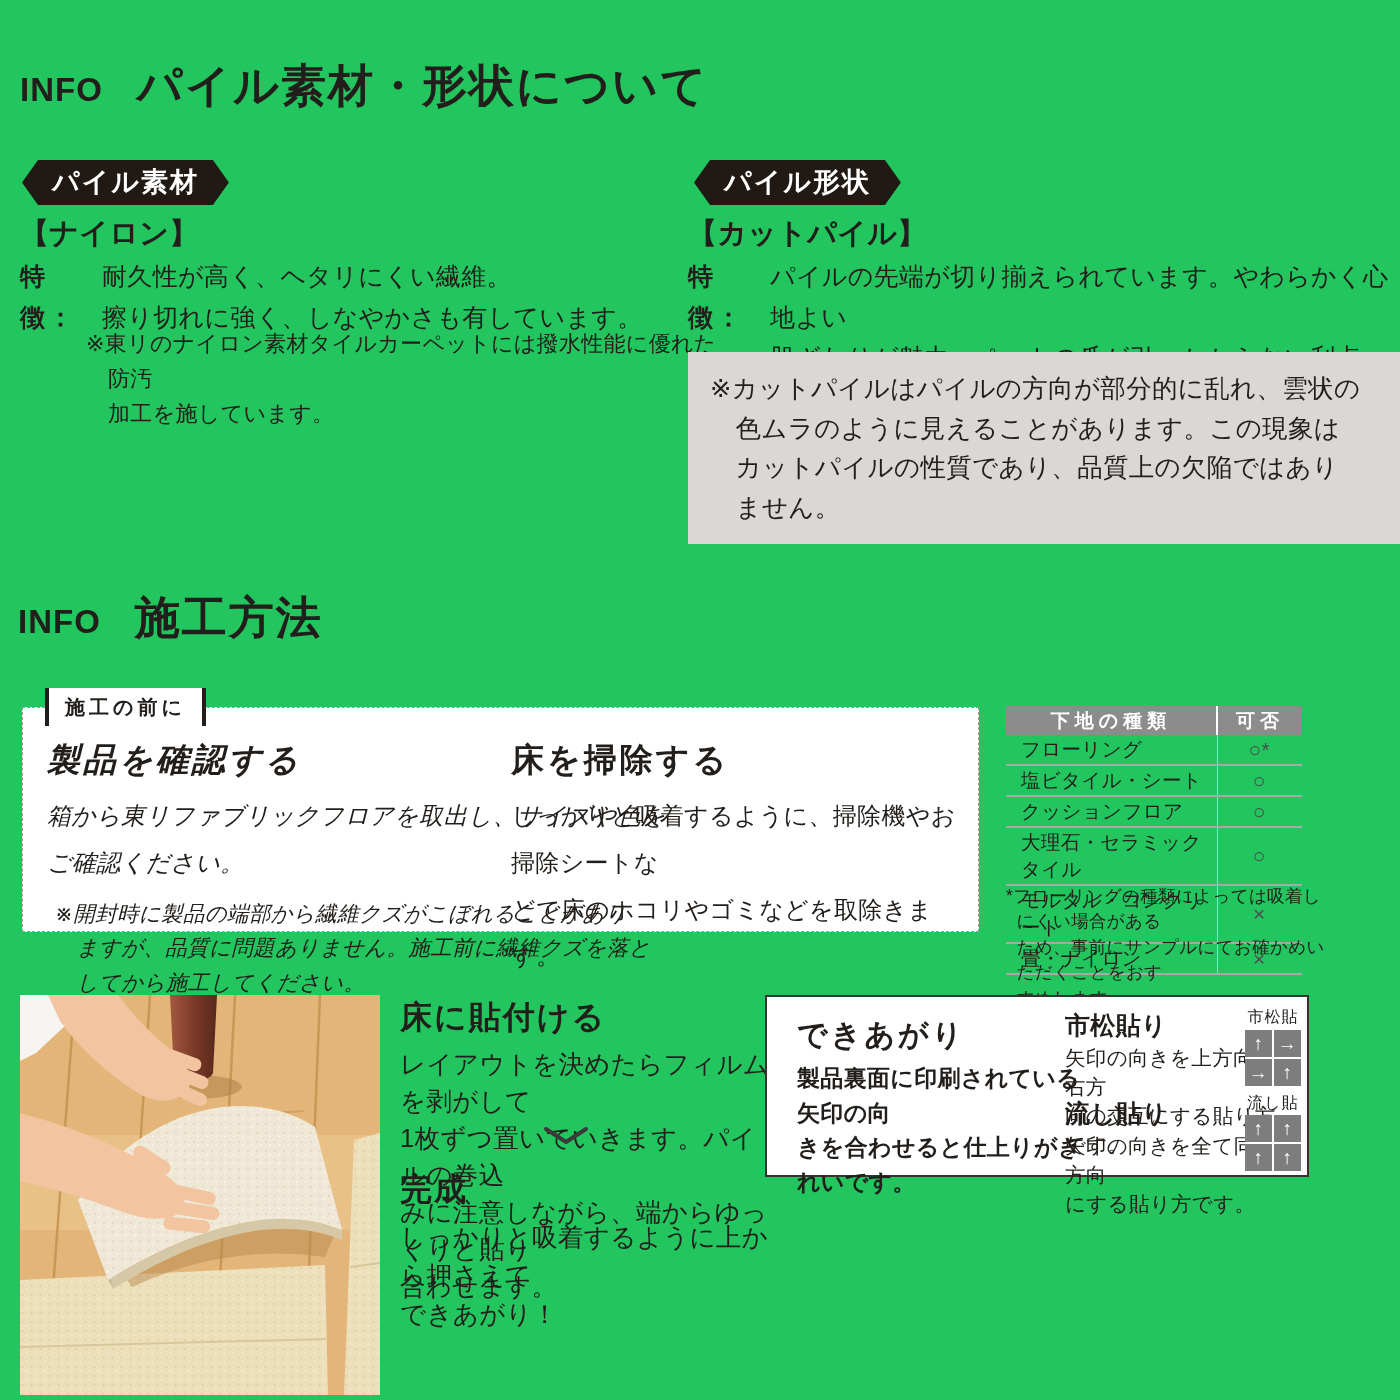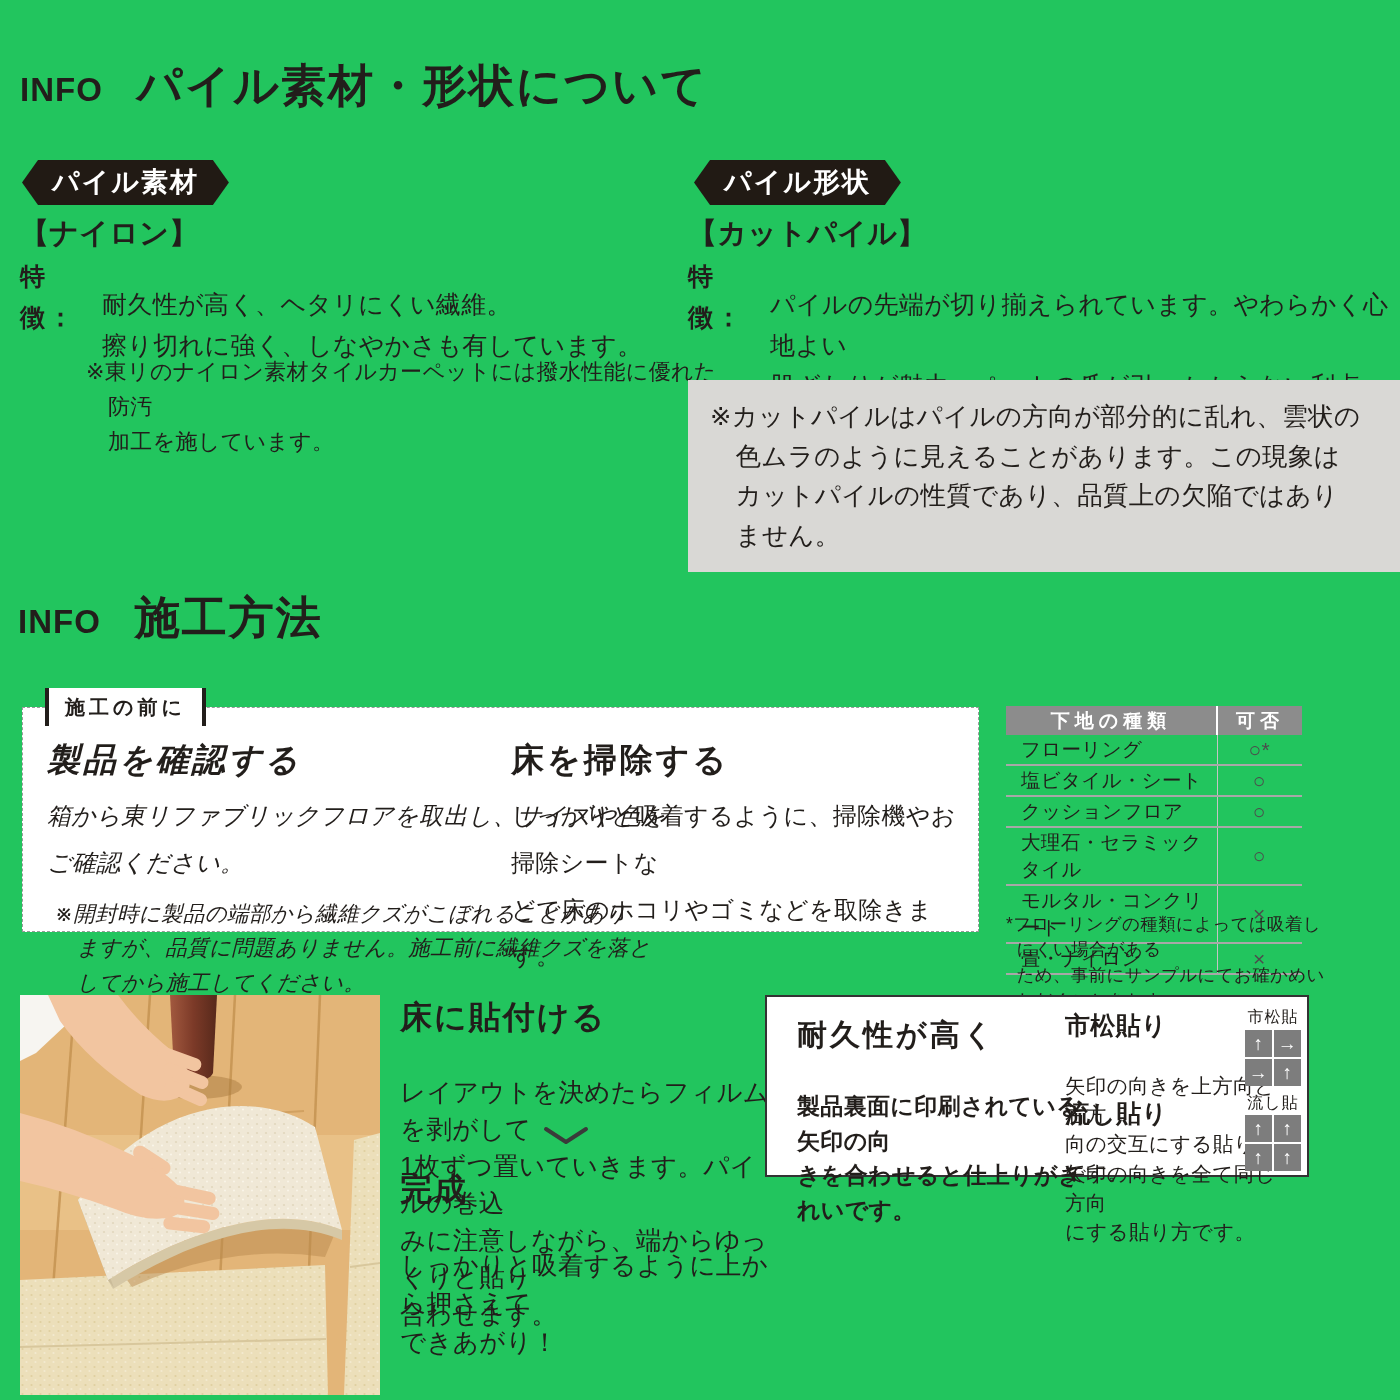--- a/index.html
+++ b/index.html
@@ -2,21 +2,21 @@
 <html><head>
 <meta charset="utf-8">
 <style>
   html,body{margin:0;padding:0;background:#ffffff;}
   #page{
     position:relative;width:1400px;height:1400px;background:#22c55e;overflow:hidden;
     font-family:"Liberation Sans","DejaVu Sans",sans-serif;color:#221e1b;
     letter-spacing:0.02em;
   }
   .abs{position:absolute;}
-  .pre{white-space:pre-line;margin-top:28px;}
+  .pre{white-space:pre-line;}
 
   
   .title-row{display:flex;align-items:baseline;gap:34px;}
   .info-label{font-size:33px;font-weight:bold;letter-spacing:1px;}
   .big-title{font-size:45px;font-weight:bold;letter-spacing:2px;}
 
   
   .badge{
     display:inline-block;background:#211a14;color:#ffffff;
     font-size:27px;font-weight:bold;line-height:45px;height:45px;
@@ -251,21 +251,21 @@
 
   <svg class="abs" style="left:543px;top:1126px;" width="46" height="20" viewBox="0 0 46 20">
     <polyline points="3,3 23,16 43,3" fill="none" stroke="#3a3a3a" stroke-width="4" stroke-linecap="round" stroke-linejoin="round"></polyline>
   </svg>
 
   <div class="abs apply-h" style="left:400px;top:1168px;">完成</div>
   <div class="abs done-b pre" style="left:400px;top:1218px;width:380px;">しっかりと吸着するように上から押さえて
 できあがり！</div>
 
   <div class="abs dirbox" style="left:765px;top:995px;">
-    <div class="abs dir-h" style="left:30px;top:18px;">耐久性が高く</div>
+    <div class="abs dir-h" style="left:30px;top:18px;">できあがり</div>
     <div class="abs dir-b pre" style="left:30px;top:64px;">製品裏面に印刷されている矢印の向
 きを合わせると仕上りがきれいです。</div>
 
     <div class="abs m-name" style="left:298px;top:12px;">市松貼り</div>
     <div class="abs m-desc pre" style="left:298px;top:46px;">矢印の向きを上方向と右方
 向の交互にする貼り方です。</div>
     <div class="abs m-name" style="left:298px;top:100px;">流し貼り</div>
     <div class="abs m-desc pre" style="left:298px;top:134px;">矢印の向きを全て同じ方向
 にする貼り方です。</div>
 

